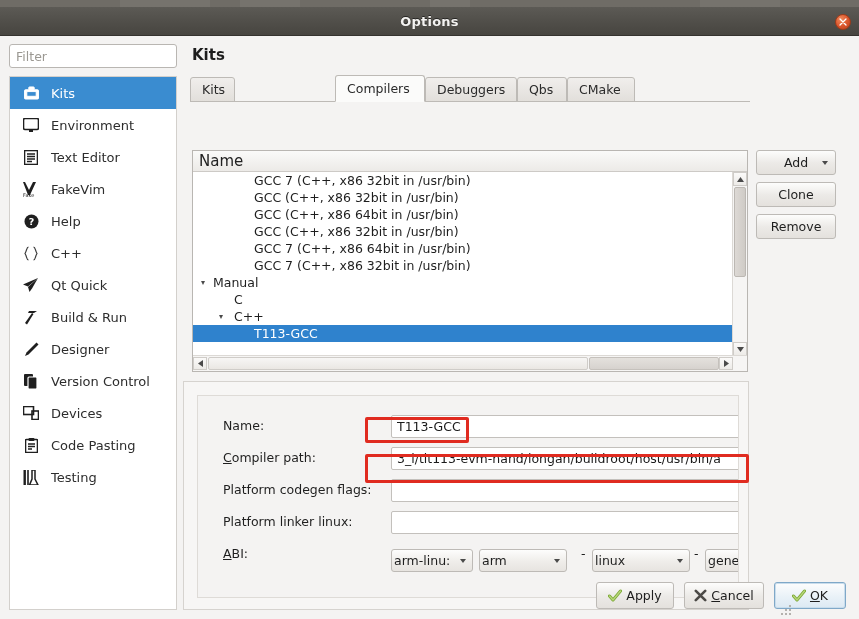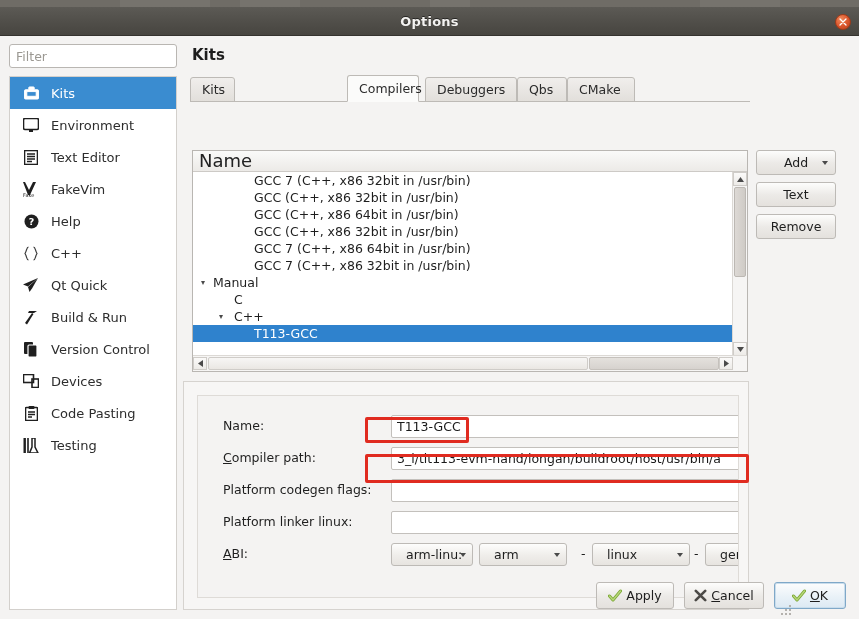--- a/index.html
+++ b/index.html
@@ -132,21 +132,21 @@
     position: absolute; left: 192px; top: 114px;
     width: 556px; height: 222px;
     background: #ffffff;
     border: 1px solid #b9b6b2;
     overflow: hidden;
   }
   .tree-header {
     position: absolute; left: 0; top: 0; width: 556px; height: 21px;
     background: linear-gradient(180deg,#fafaf9 0%,#eceae7 100%);
     border-bottom: 1px solid #cdcac6;
-    font-size: 18px; color: #222;
+    font-size: 15px; color: #222;
     line-height: 20px; padding-left: 6px;
     user-select: none;
   }
   .tree-rows {
     position: absolute; left: 0; top: 21px; width: 540px; height: 184px;
     overflow: hidden;
   }
   .trow {
     height: 17px; line-height: 17px;
     font-size: 12.5px; color: #1e1e1e;
@@ -258,26 +258,26 @@
     width: 380px; height: 23px;
     background: #ffffff;
     border: 1px solid #c3c0bc; border-radius: 2px;
     padding: 0 5px;
     font-family: inherit; font-size: 12.5px; color: #1a1a1a;
     outline: none;
   }
 
   
   .combo {
-    position: absolute; top: 3px; height: 23px;
+    position: absolute; top: 9px; height: 23px;
     background: linear-gradient(180deg,#fdfdfc 0%,#efedea 55%,#e7e4e0 100%);
     border: 1px solid #bdbab6; border-radius: 3px;
     font-size: 12.5px; color: #1e1e1e;
     line-height: 21px;
-    padding-left: 14px;
+    padding-left: 2px;
     overflow: hidden; white-space: nowrap;
     cursor: pointer; user-select: none;
   }
   .combo .caret {
     position: absolute; right: 6px; top: 9px;
     width: 0; height: 0;
     border-left: 3.5px solid transparent;
     border-right: 3.5px solid transparent;
     border-top: 4px solid #4a4a4a;
   }
@@ -419,20 +419,28 @@
         <span class="ico">
           <svg width="16" height="15" viewBox="0 0 16 15">
               <path d="M14 1 L6 1 L5 3 L11 3 Z"></path>
               <path d="M9 3 L2 13 L4 14.5 L10.5 4 Z"></path>
             </svg>
         </span>
         <span>Build &amp; Run</span>
       </div>
 
 
+      <div class="cat">
+        <span class="ico">
+          <svg width="15" height="15" viewBox="0 0 15 15">
+              <path d="M12.5 0.5 L14.5 2.5 L4.5 12.5 L1 14 L2.5 10.5 Z"></path>
+            </svg>
+        </span>
+        <span>Designer</span>
+      </div>
 
 
       <div class="cat">
         <span class="ico">
           <svg width="15" height="15" viewBox="0 0 15 15">
               <rect x="0" y="0" width="9" height="12" rx="1"></rect>
               <rect x="4" y="3" width="9" height="12" rx="1" fill="#1f1f1f" stroke="#ffffff" stroke-width="1.2"></rect>
             </svg>
         </span>
         <span>Version Control</span>
@@ -470,21 +478,21 @@
         <span>Testing</span>
       </div>
 
     </div>
 
     <div class="pane-title">Kits</div>
 
     <div class="tabstrip">
       <div class="tabline"></div>
       <div class="tab" style="left:0px;width:45px">Kits</div>
-      <div class="tab active" style="left:157px;width:72px">Compilers</div>
+      <div class="tab active" style="left:145px;width:90px">Compilers</div>
       <div class="tab" style="left:235px;width:92px">Debuggers</div>
       <div class="tab" style="left:327px;width:50px">Qbs</div>
       <div class="tab" style="left:377px;width:68px">CMake</div>
     </div>
 
     <div class="treebox">
       <div class="tree-header">Name</div>
 
       <div class="tree-rows">
         <div class="trow"><span class="arrow"></span><span class="txt" style="margin-left:61px">GCC 7 (C++, x86 32bit in /usr/bin)</span></div>
@@ -527,21 +535,21 @@
             </svg>
         </div>
       </div>
     </div>
 
     <div class="sidebtns">
       <button class="btn">
         <span>Add</span>
         <span class="caret"></span>
       </button>
-      <button class="btn">Text</button>
+      <button class="btn">Clone</button>
       <button class="btn">Remove</button>
     </div>
 
     <div class="formbox">
       <div class="formbox-inner">
 
         <div class="frow" style="top:16px">
           <span class="flabel">Name:</span>
           <input class="finput" type="text" value="T113-GCC" style="">
         </div>

